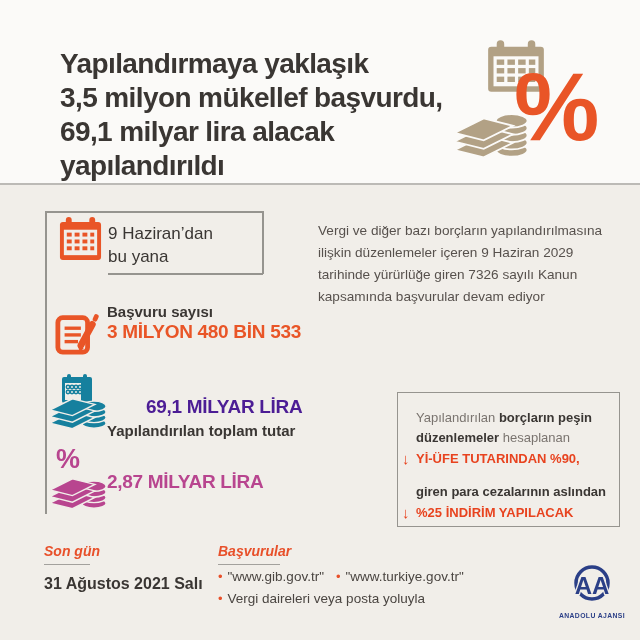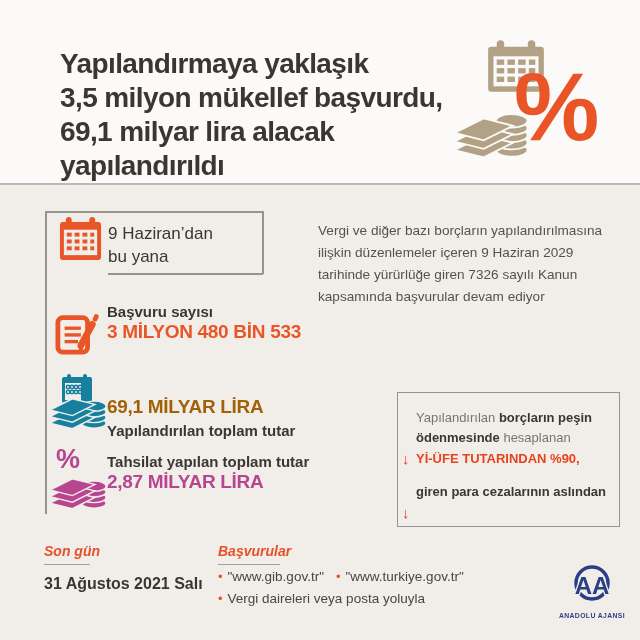--- a/index.html
+++ b/index.html
@@ -22,21 +22,21 @@
   #since-bottom{position:absolute;left:108px;top:273px;width:155px;height:1.5px;}
   #since-label{position:absolute;left:108px;top:222px;font-size:17px;line-height:23px;color:#3a3633;font-weight:500;}
 
   
   #intro-text{position:absolute;left:318px;top:206px;width:308px;font-size:13.6px;line-height:22px;color:#57514d;}
 
   
   .stat-label{position:absolute;left:107px;font-size:15px;font-weight:bold;color:#3a3633;}
   .stat-value{position:absolute;left:107px;font-size:19px;font-weight:bold;letter-spacing:-0.3px;}
   .val-orange{color:#e95527;}
-  .val-teal{color:#a16207;}
+  .val-teal{color:#4c1d95;margin-left:39px;}
   .val-magenta{color:#b8458f;}
 
   
   #discount-box{position:absolute;left:397px;top:392px;width:223px;height:135px;border:1.5px solid #96948f;
                 box-sizing:border-box;padding:15px 10px 0 18px;font-size:13px;line-height:20px;}
   .gray-seg{color:#7a746f;}
   .bold-seg{color:#3a3633;font-weight:bold;}
   .hl-line{position:relative;color:#e8431f;font-weight:bold;font-size:13px;margin-top:1px;}
   .hl-arrow{position:absolute;left:-14px;top:0;font-size:15px;color:#e8431f;font-weight:bold;}
 
@@ -193,36 +193,36 @@
         <ellipse cx="49" cy="24" rx="13" ry="5.5" fill="#b8458f" stroke="#f1eee9" stroke-width="1.5"></ellipse>
         <ellipse cx="49" cy="18" rx="13" ry="5.5" fill="#b8458f" stroke="#f1eee9" stroke-width="1.5"></ellipse>
       </g>
       <g>
         <path d="M2 36 L26 24 L50 30 L26 42 Z" fill="#b8458f" stroke="#f1eee9" stroke-width="1.5"></path>
         <path d="M2 29 L26 17 L50 23 L26 35 Z" fill="#b8458f" stroke="#f1eee9" stroke-width="1.5"></path>
         <path d="M2 22 L26 10 L50 16 L26 28 Z" fill="#b8458f" stroke="#f1eee9" stroke-width="1.5"></path>
       </g>
     </svg>
   </div>
-  <div class="stat-label" style="top:453px;">Tahsilat yapılan toplam tutar</div>
   <div class="stat-value val-magenta" style="top:471px;">2,87 MİLYAR LİRA</div>
 
   <div id="discount-box">
     <div>
       <span class="gray-seg">Yapılandırılan </span><span class="bold-seg">borçların peşin</span><br>
-      <span class="bold-seg">ödenmesinde</span><span class="gray-seg"> hesaplanan</span>
+      <span class="bold-seg">düzenlemeler</span><span class="gray-seg"> hesaplanan</span>
     </div>
     <div class="hl-line">
       <span class="hl-arrow">↓</span>
       <span>Yİ-ÜFE TUTARINDAN %90,</span>
     </div>
     <div style="height:13px;"></div>
     <div class="bold-seg">giren para cezalarının aslından</div>
     <div class="hl-line">
       <span class="hl-arrow">↓</span>
+      <span>%25 İNDİRİM YAPILACAK</span>
     </div>
   </div>
 
   <div class="foot-head" style="left:44px;">Son gün</div>
   <div class="foot-rule" style="left:44px;width:46px;"></div>
   <div id="deadline-value">31 Ağustos 2021 Salı</div>
 
   <div class="foot-head" style="left:218px;">Başvurular</div>
   <div class="foot-rule" style="left:218px;width:62px;"></div>
 

